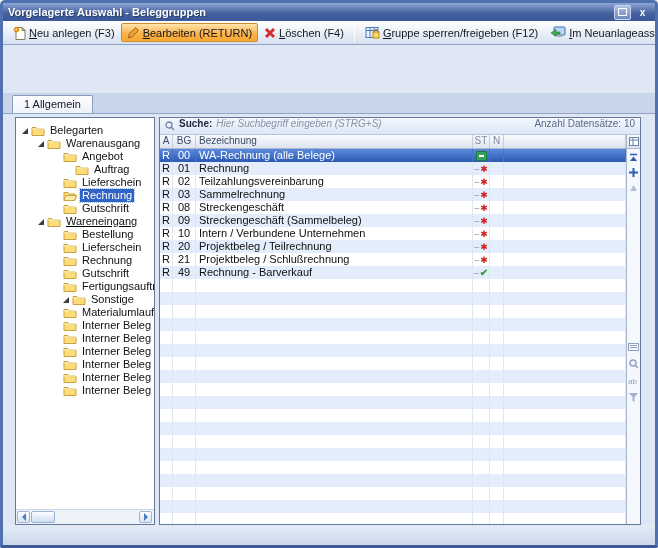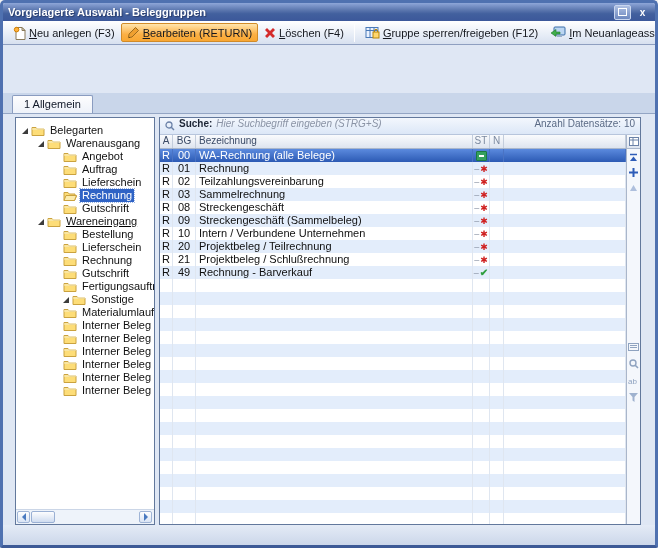--- a/index.html
+++ b/index.html
@@ -188,21 +188,21 @@
           <div class="tree-item" style="padding-left: 36px;">
             <span class="exp-spacer"></span>
             <span class="folder">
               <svg width="14" height="11" viewBox="0 0 14 11">
                 <path d="M1 2.5h4l1.3 1.5H13v6.5H1z" fill="#fddd78" stroke="#caa23f"></path>
                 <path d="M1 4h12" stroke="#f8efc8" stroke-width="1"></path>
               </svg>
             </span>
             <span class="tree-label">Angebot</span>
           </div>
-          <div class="tree-item" style="padding-left: 36px;">
+          <div class="tree-item" style="padding-left: 48px;">
             <span class="exp-spacer"></span>
             <span class="folder">
               <svg width="14" height="11" viewBox="0 0 14 11">
                 <path d="M1 2.5h4l1.3 1.5H13v6.5H1z" fill="#fddd78" stroke="#caa23f"></path>
                 <path d="M1 4h12" stroke="#f8efc8" stroke-width="1"></path>
               </svg>
             </span>
             <span class="tree-label">Auftrag</span>
           </div>
           <div class="tree-item" style="padding-left: 36px;">

